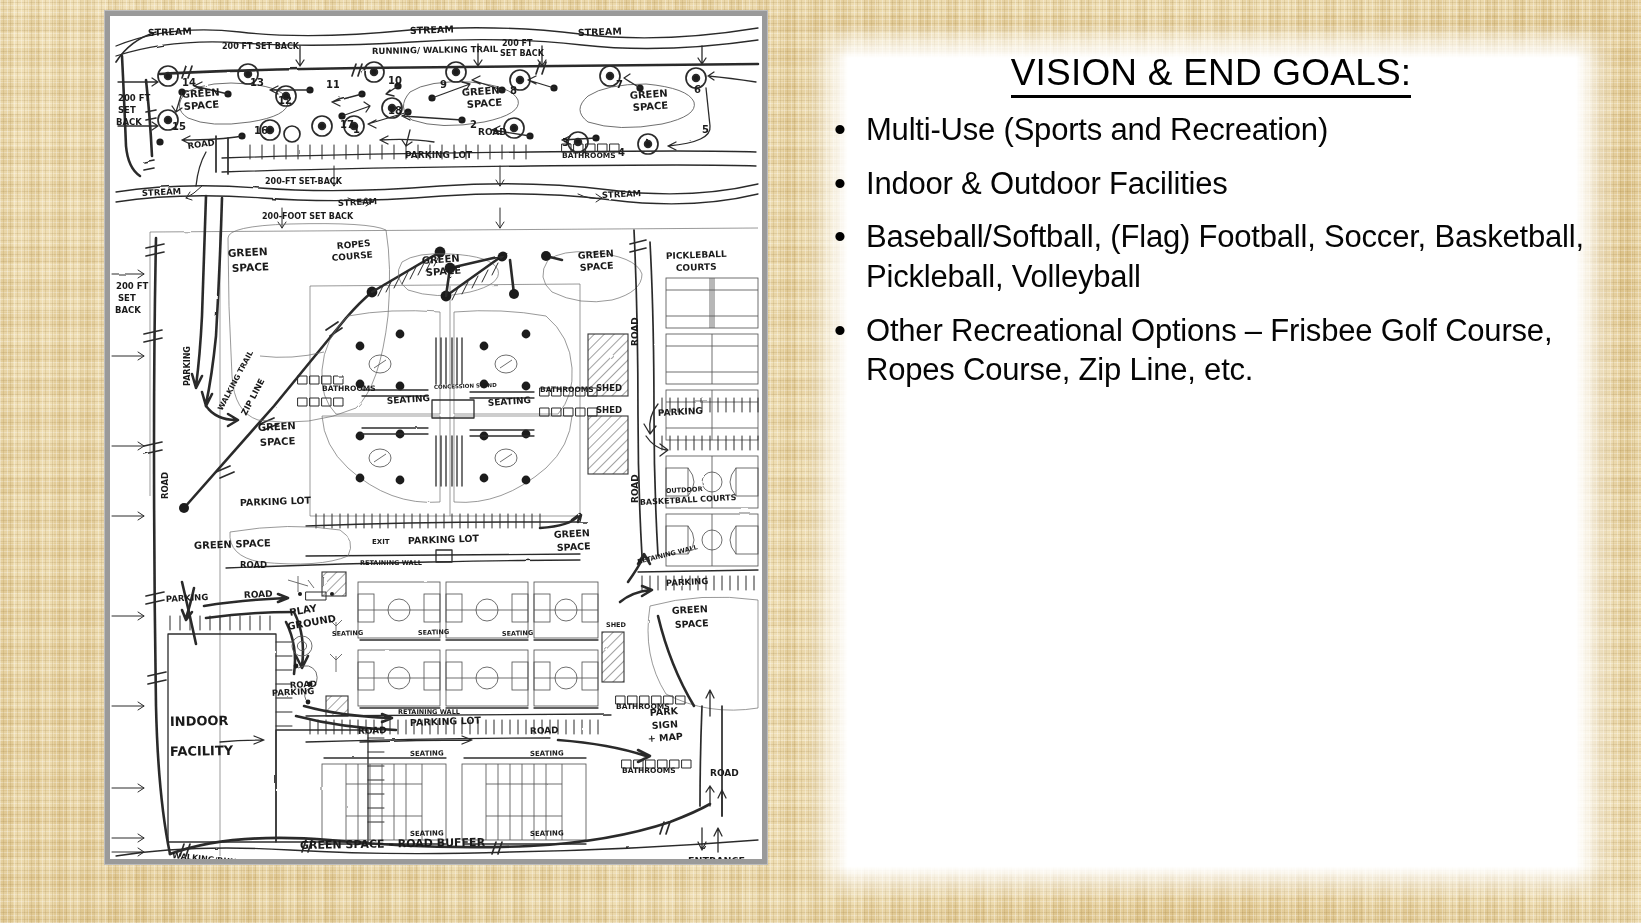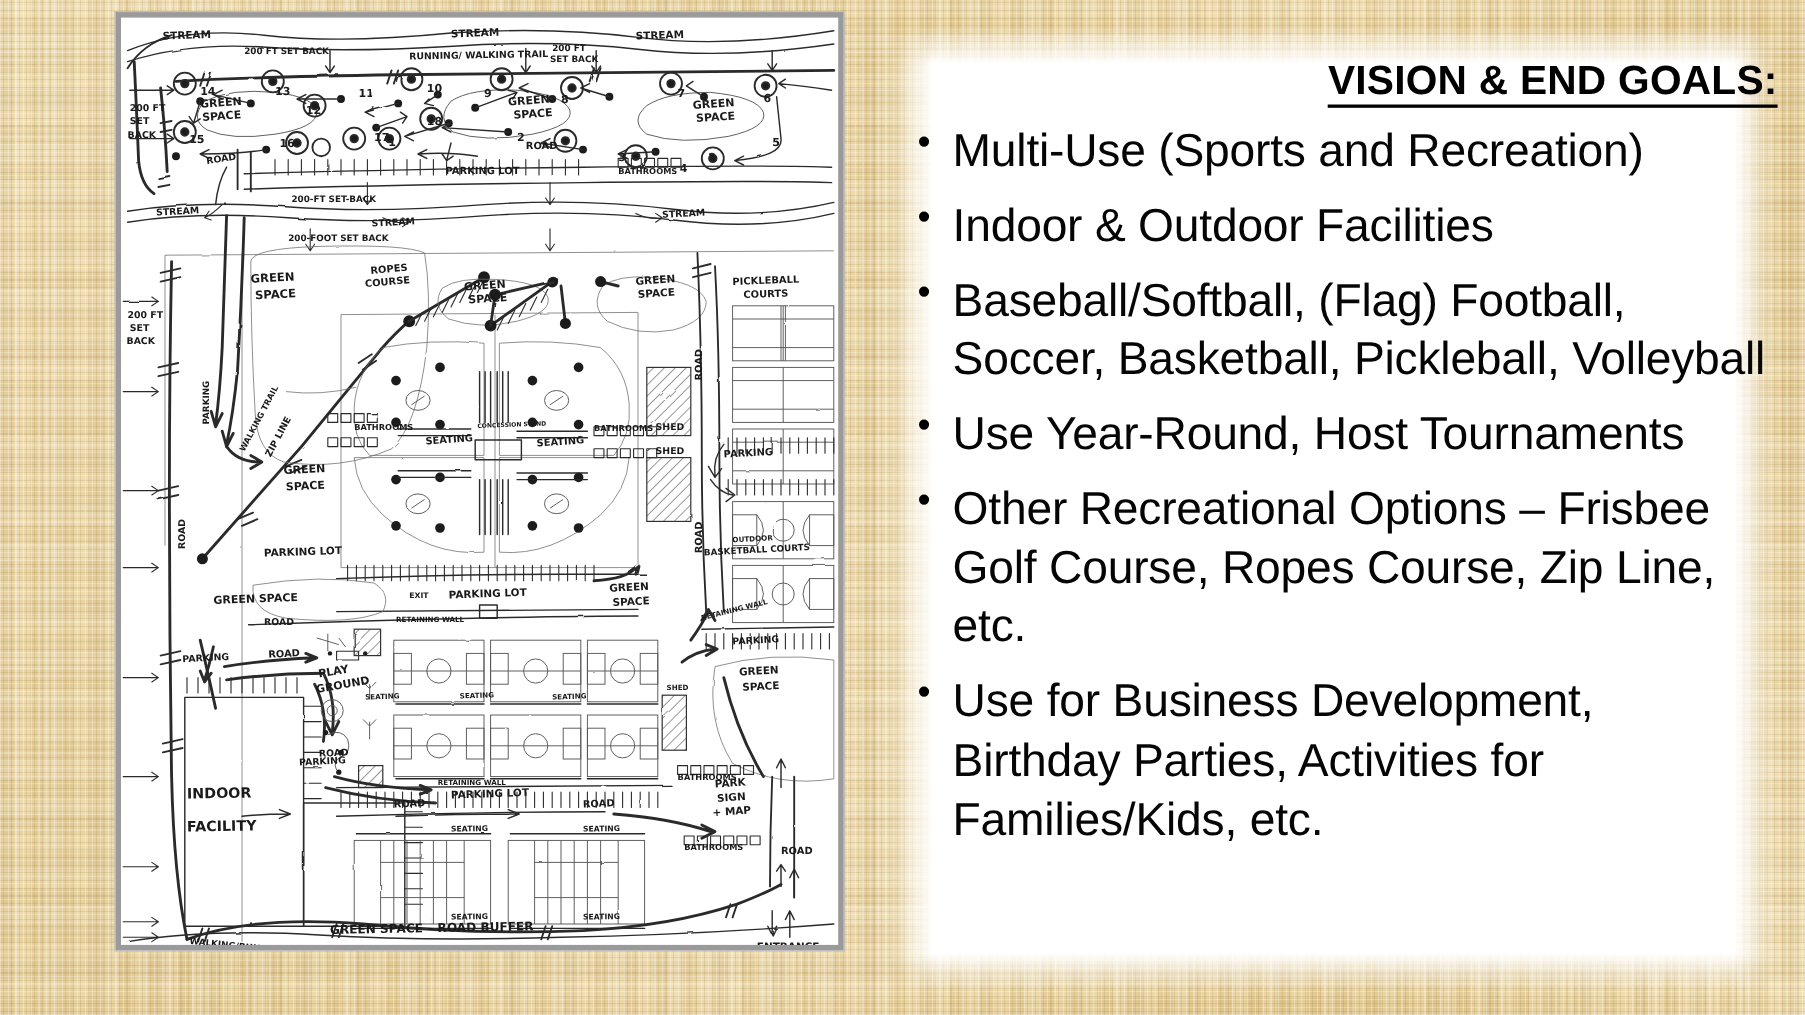--- a/index.html
+++ b/index.html
@@ -56,38 +56,38 @@
     -webkit-mask-composite:source-in;
     mask-image:
         linear-gradient(to right, transparent 0, #000 42px, #000 calc(100% - 40px), transparent 100%),
         linear-gradient(to bottom, transparent 0, #000 34px, #000 calc(100% - 34px), transparent 100%);
     mask-composite:intersect;
   }
   #panel-content{position:absolute;inset:0;}
 
   #vision-title{
     position:absolute;top:28px;left:0;width:100%;
-    text-align:right;
+    text-align:center;
     font-family:"Liberation Sans", sans-serif;
-    font-weight:700;font-size:37px;color:#000;
+    font-weight:400;font-size:37px;color:#000;
     letter-spacing:.2px;
   }
   #vision-title span{
     border-bottom:3px solid #000;padding-bottom:2px;
   }
 
   ul#goals{
     position:absolute;top:86px;left:16px;right:8px;
     list-style:none;margin:0;padding:0;
   }
   ul#goals li{
     position:relative;
     padding-left:44px;
     margin-bottom:14px;
-    font-size:42px;
+    font-size:31px;
     line-height:1.28;
     color:#050505;
     font-family:"Liberation Sans", sans-serif;
     letter-spacing:-.2px;
   }
   ul#goals li:before{
     content:"•";
     position:absolute;left:12px;top:-2px;
     font-size:34px;line-height:1.28;color:#000;
   }
@@ -760,20 +760,18 @@
   <div id="panel">
     <div id="panel-bg"></div>
     <div id="panel-content">
       <div id="vision-title">
         <span>VISION &amp; END GOALS:</span>
       </div>
       <ul id="goals">
           <li>Multi-Use (Sports and Recreation)</li>
           <li>Indoor &amp; Outdoor Facilities</li>
           <li>Baseball/Softball, (Flag) Football, Soccer, Basketball, Pickleball, Volleyball</li>
-          <li>Use Year-Round, Host Tournaments</li>
           <li>Other Recreational Options – Frisbee Golf Course, Ropes Course, Zip Line, etc.</li>
-          <li>Use for Business Development, Birthday Parties, Activities for Families/Kids, etc.</li>
         </ul>
     </div>
   </div>
 
 </div>
 
 </body></html>

